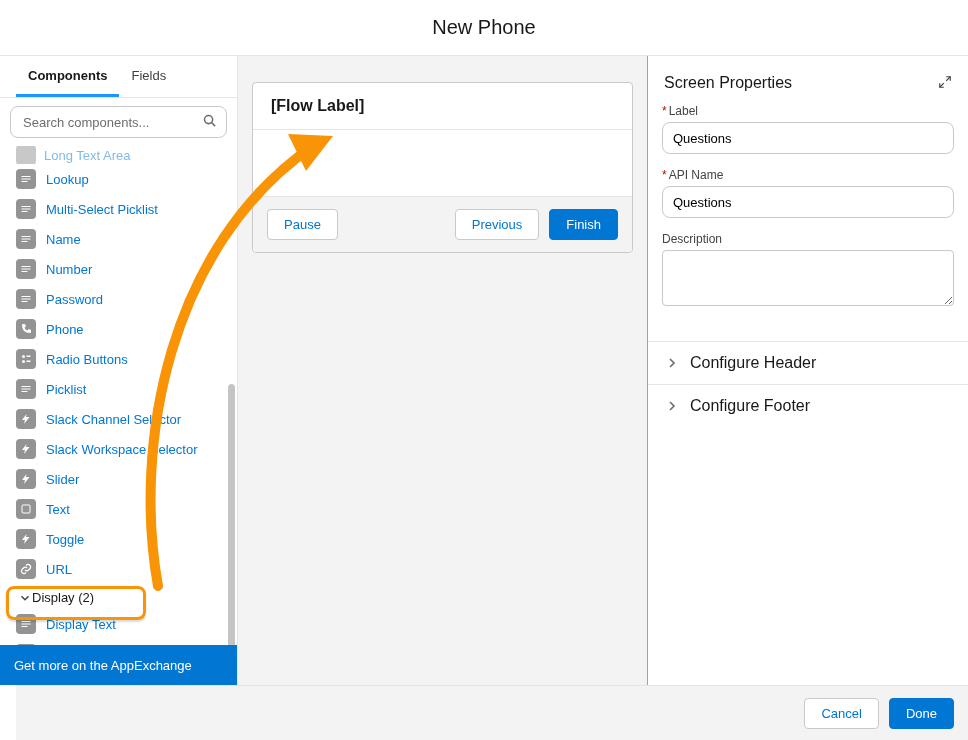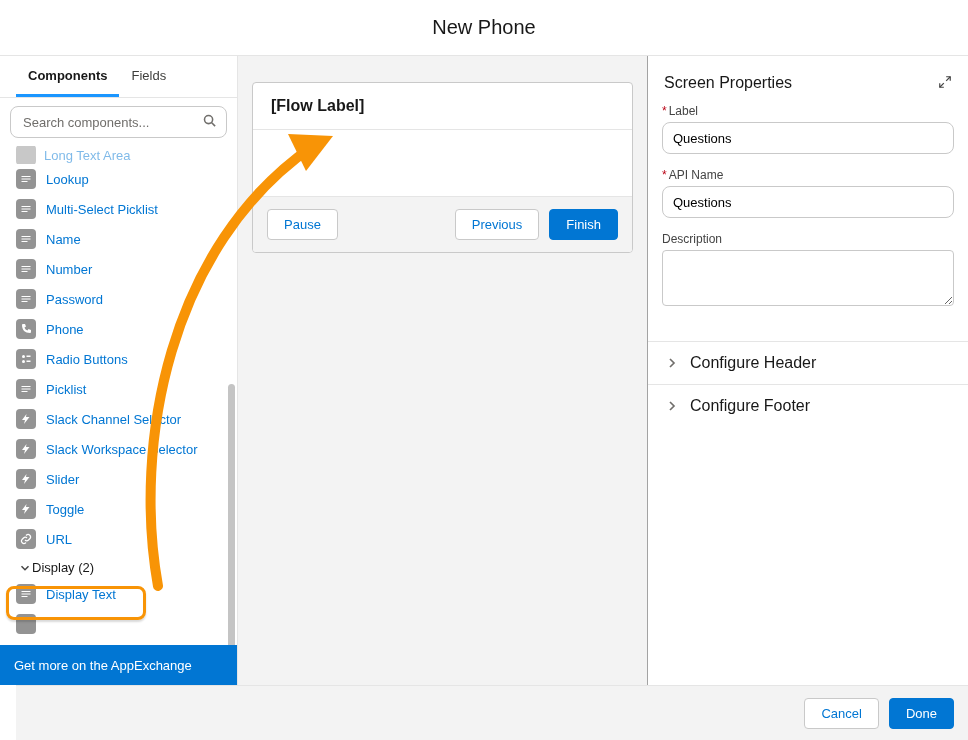--- a/index.html
+++ b/index.html
@@ -186,20 +186,28 @@
             </span>
             <span class="label">Slack Workspace Selector</span>
           </div>
         <div class="item">
             <span class="icon">
               <svg width="12" height="12" viewBox="0 0 24 24" fill="#fff">
                 <path d="M13 2L4 14h6l-2 8 11-14h-7z"></path>
               </svg>
             </span>
             <span class="label">Slider</span>
+          </div>
+        <div class="item">
+            <span class="icon">
+              <svg width="12" height="12" viewBox="0 0 24 24" fill="#fff">
+                <rect x="4" y="4" width="16" height="16" rx="2" stroke="#fff" stroke-width="2" fill="none"></rect>
+              </svg>
+            </span>
+            <span class="label">Text</span>
           </div>
         <div class="item">
             <span class="icon">
               <svg width="12" height="12" viewBox="0 0 24 24" fill="#fff">
                 <path d="M13 2L4 14h6l-2 8 11-14h-7z"></path>
               </svg>
             </span>
             <span class="label">Toggle</span>
           </div>
         <div class="item">

